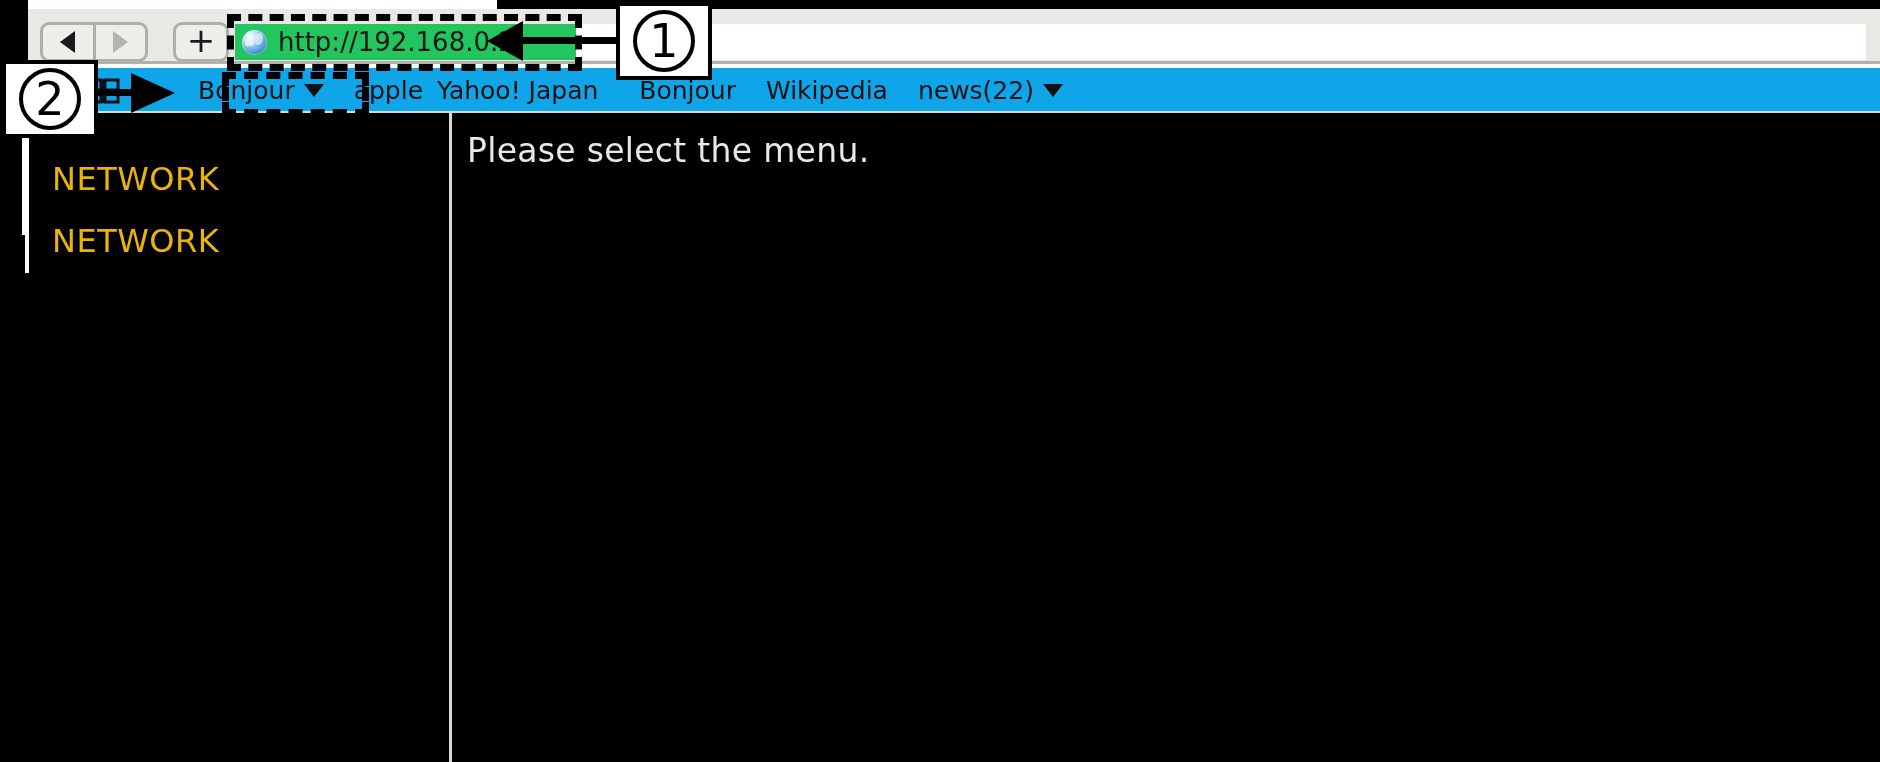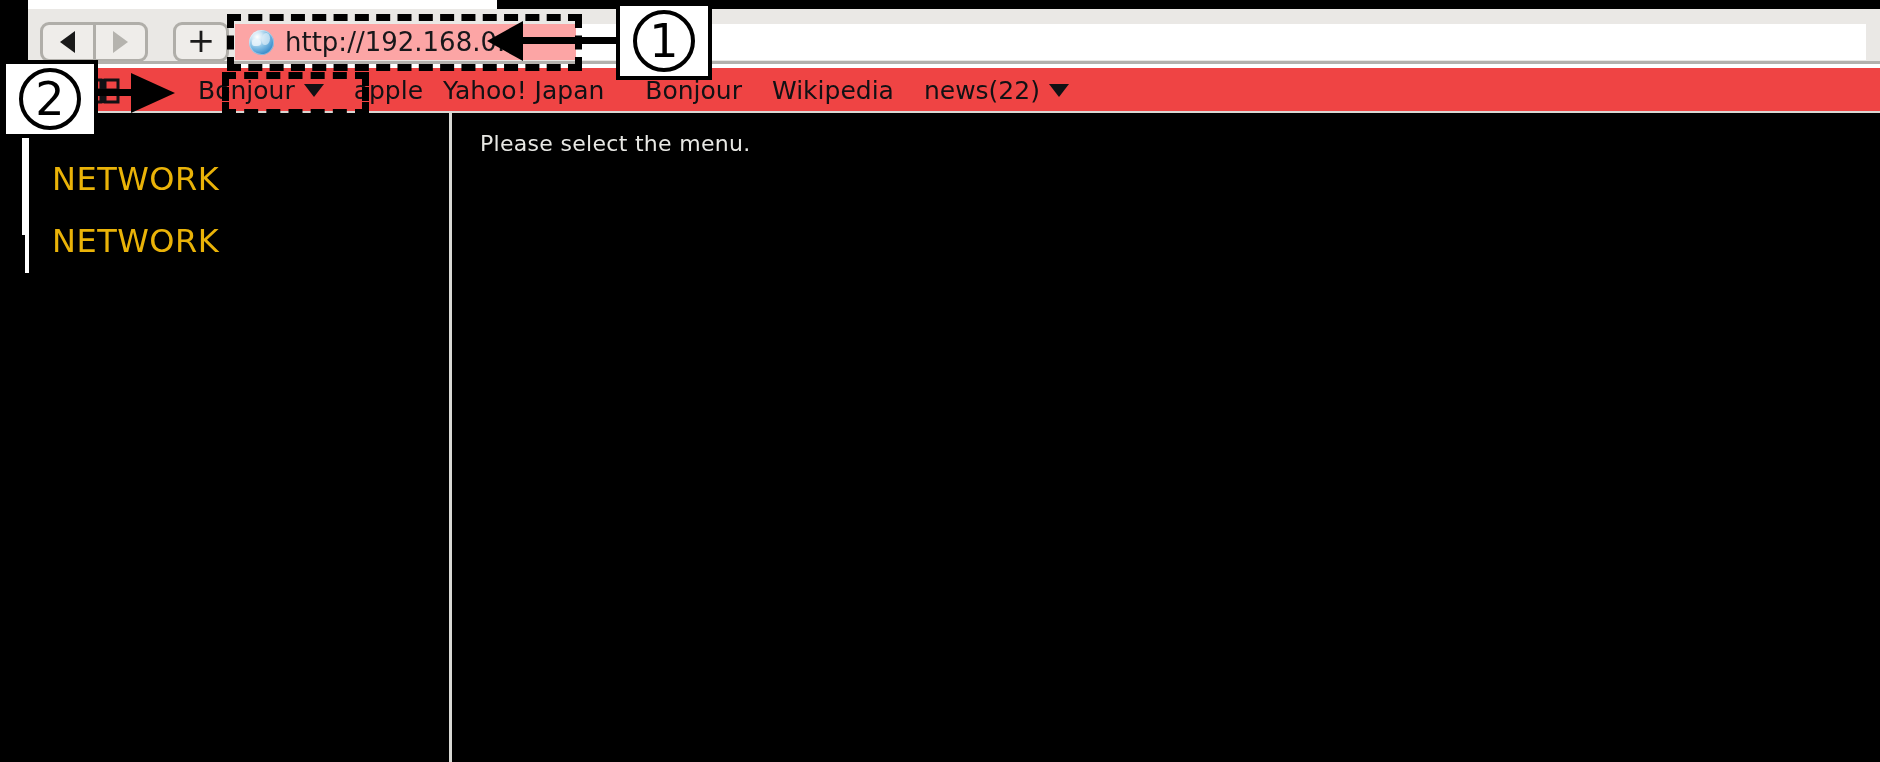--- a/index.html
+++ b/index.html
@@ -103,24 +103,24 @@
   }
   #nav-newtab .plus-glyph {
     margin-top: -4px;
   }
 
   
   #url-bar {
     position: absolute;
     left: 235px; top: 24px;
     width: 341px; height: 36px;
-    background: #fca5a5;
-    display: flex;
-    align-items: center;
-    padding-left: 14px;
+    background: #22c55e;
+    display: flex;
+    align-items: center;
+    padding-left: 7px;
     box-sizing: border-box;
   }
   #url-bar-extra {
     position: absolute;
     left: 576px; top: 24px;
     width: 1290px; height: 36px;
     background: #ffffff;
   }
   #favicon-globe {
     width: 25px; height: 25px;
@@ -156,21 +156,21 @@
     color: #17171a;
     white-space: nowrap;
     letter-spacing: 0px;
   }
 
   
   #bookmarks-bar {
     position: absolute;
     left: 28px; top: 68px;
     width: 1852px; height: 45px;
-    background: #ef4444;
+    background: #0ea5e9;
     display: flex;
     align-items: center;
   }
   #bookmarks-bottom-rule {
     position: absolute;
     left: 28px; top: 111px;
     width: 1852px; height: 2px;
     background: #d9d7d3;
   }
   .bm-item {
@@ -231,22 +231,22 @@
     color: #eab308;
     text-underline-offset: 5px;
     letter-spacing: 0.5px;
     margin-bottom: 24px;
     cursor: pointer;
   }
   .sidebar-row { display: block; }
 
   #content-message {
     position: absolute;
-    left: 480px; top: 131px;
-    font-size: 22px;
+    left: 467px; top: 131px;
+    font-size: 33px;
     color: #e8e8e4;
     letter-spacing: 0.3px;
     white-space: nowrap;
   }
 
   
   .dashed-box {
     position: absolute;
     box-sizing: border-box;
     border: 7px dashed #000000;
@@ -358,21 +358,21 @@
 
 <div id="chrome-rule"></div>
 <div id="navbar-white"></div>
 
 <div id="bookmarks-bar">
   <div style="width:170px;flex:0 0 auto;"></div>
   <div class="bm-item" style="margin-right:30px;">
     <span>Bonjour</span>
     <span class="bm-caret"></span>
   </div>
-  <div class="bm-item" style="margin-right:20px;">
+  <div class="bm-item" style="margin-right:14px;">
     <span>apple</span>
   </div>
   <div class="bm-item" style="margin-right:41px;">
     <span>Yahoo! Japan</span>
   </div>
   <div class="bm-item" style="margin-right:30px;">
     <span>Bonjour</span>
   </div>
   <div class="bm-item" style="margin-right:30px;text-align:right;">
     <span>Wikipedia</span>

